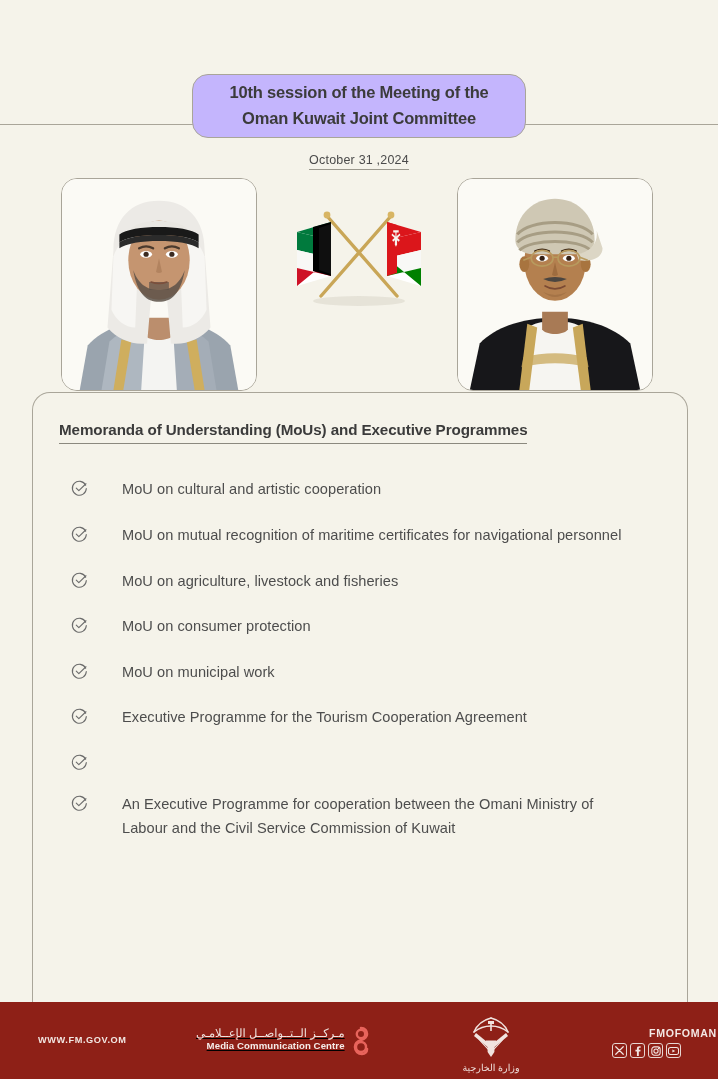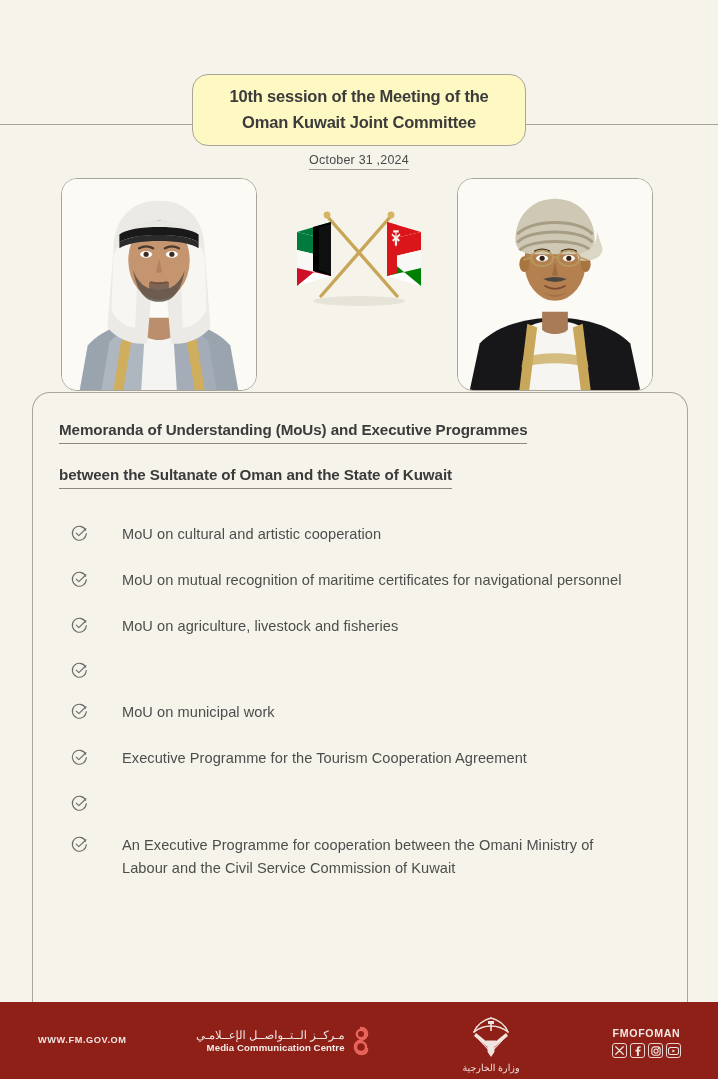--- a/index.html
+++ b/index.html
@@ -29,24 +29,24 @@
     right: 0;
     top: 124px;
     height: 1px;
     background: #a9a599;
   }
   .title-box {
     position: absolute;
     left: 192px;
     top: 74px;
     width: 334px;
-    height: 72px;
+    height: 64px;
     border: 1px solid #a9a599;
     border-radius: 16px;
-    background: #fef9c3;
+    background: #c4b5fd;
     display: flex;
     flex-direction: column;
     align-items: center;
     justify-content: center;
     box-sizing: border-box;
     z-index: 3;
   }
   .title-line {
     font-size: 16.5px;
     font-weight: bold;
@@ -177,21 +177,22 @@
     font-size: 9.2px;
     font-weight: bold;
     color: #f2e6e2;
     letter-spacing: 0.6px;
   }
   .mcc {
     position: absolute;
     left: 196px;
     top: 24px;
     display: flex;
-    align-items: center;
+    align-items: flex-start;
+    text-decoration: underline;
   }
   .mcc-text {
     text-align: right;
     margin-right: 8px;
   }
   .mcc-ar {
     font-size: 11.5px;
     color: #f0e4e0;
     letter-spacing: 1px;
     line-height: 1.25;
@@ -227,20 +228,21 @@
     left: 612px;
     top: 25px;
     text-align: center;
   }
   .social-handle {
     font-size: 10.6px;
     font-weight: bold;
     color: #f3e8e5;
     letter-spacing: 0.7px;
     margin-bottom: 4px;
+    margin-left: 37px;
   }
   .social-icons {
     display: flex;
     gap: 3px;
   }
   .social-icons .sic {
     width: 15px;
     height: 15px;
     border: 1px solid #e7d5d1;
     border-radius: 3px;
@@ -393,21 +395,20 @@
           <path d="M16 10 L2 22 L4 25 L17 13 Z"></path>
           <path d="M7 20 h4 v10 l-2 4 l-2 -4 Z"></path>
         </g>
       </g>
     </svg>
   </div>
 
   <div class="content-card">
     <div class="card-heading">
       <div><span class="h-line">Memoranda of Understanding (MoUs) and Executive Programmes</span></div>
-      <div><span class="h-line second">between the Sultanate of Oman and the State of Kuwait</span></div>
     </div>
 
     <ul class="mou-list">
       <li class="mou-item">
         <span class="check-icon">
           <svg viewBox="0 0 20 20">
               <path d="M17.2 6.2 A8.2 8.2 0 1 0 18 10" fill="none" stroke="#6c6c6c" stroke-width="1.3" stroke-linecap="round"></path>
               <path d="M6.2 9.6 L9.2 12.6 L17.6 4.4" fill="none" stroke="#6c6c6c" stroke-width="1.3" stroke-linecap="round" stroke-linejoin="round"></path>
             </svg>
         </span>
@@ -431,20 +432,21 @@
         </span>
         <span class="mou-text">MoU on agriculture, livestock and fisheries</span>
       </li>
       <li class="mou-item">
         <span class="check-icon">
           <svg viewBox="0 0 20 20">
               <path d="M17.2 6.2 A8.2 8.2 0 1 0 18 10" fill="none" stroke="#6c6c6c" stroke-width="1.3" stroke-linecap="round"></path>
               <path d="M6.2 9.6 L9.2 12.6 L17.6 4.4" fill="none" stroke="#6c6c6c" stroke-width="1.3" stroke-linecap="round" stroke-linejoin="round"></path>
             </svg>
         </span>
+        <span class="mou-text">MoU on consumer protection</span>
       </li>
       <li class="mou-item">
         <span class="check-icon">
           <svg viewBox="0 0 20 20">
               <path d="M17.2 6.2 A8.2 8.2 0 1 0 18 10" fill="none" stroke="#6c6c6c" stroke-width="1.3" stroke-linecap="round"></path>
               <path d="M6.2 9.6 L9.2 12.6 L17.6 4.4" fill="none" stroke="#6c6c6c" stroke-width="1.3" stroke-linecap="round" stroke-linejoin="round"></path>
             </svg>
         </span>
         <span class="mou-text">MoU on municipal work</span>
       </li>

